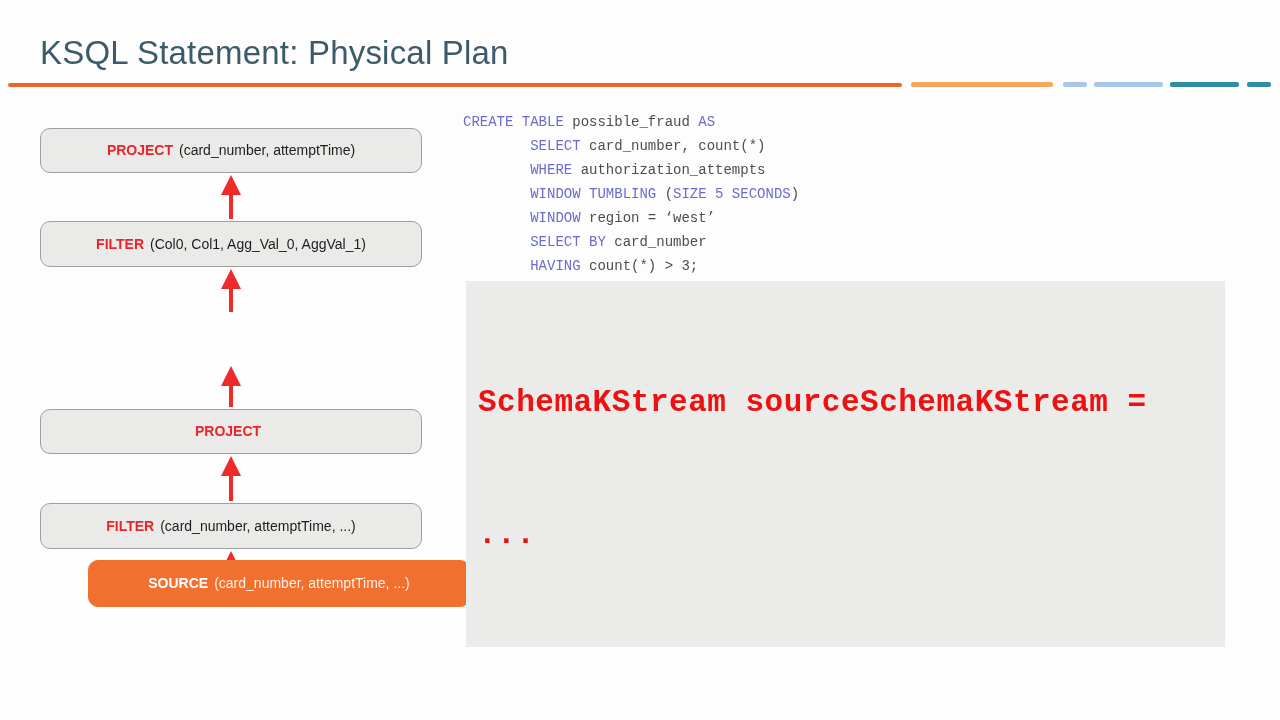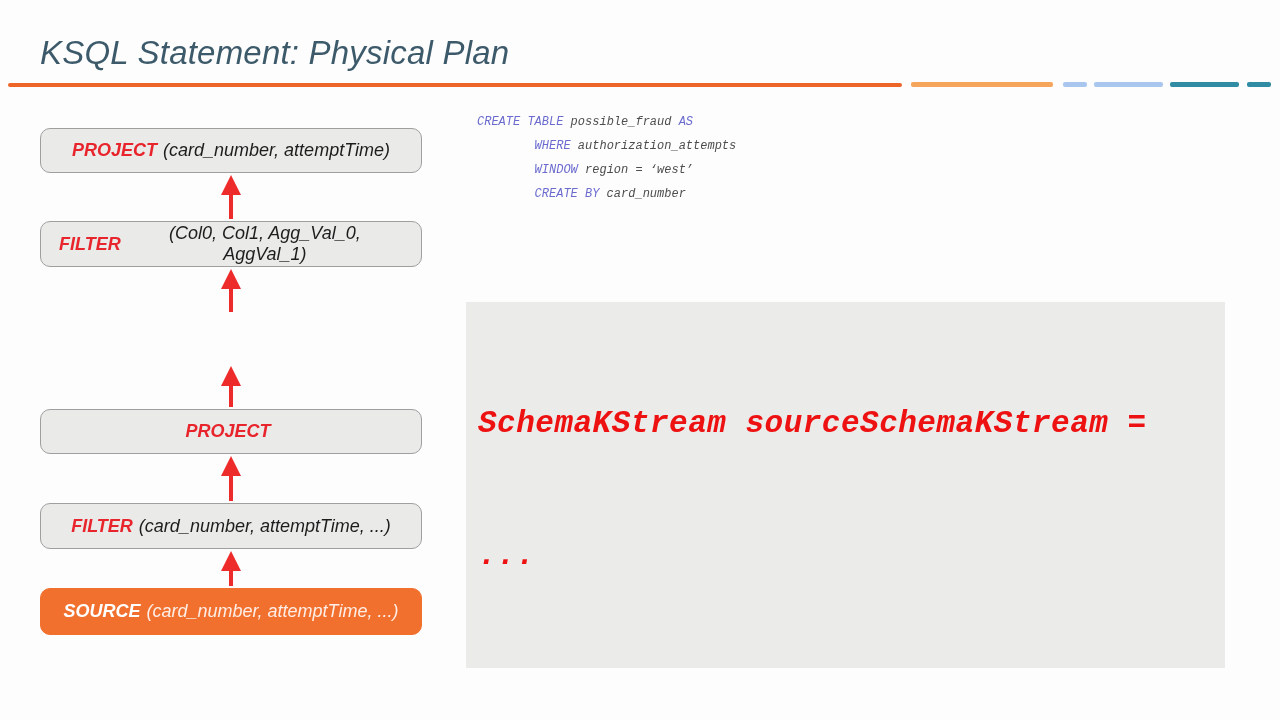--- a/index.html
+++ b/index.html
@@ -17,61 +17,61 @@
     --arrow-red:#ee2b2b;
     --sql-keyword:#6b6bcf;
     --sql-ident:#4d4d4d;
     --panel-bg:#ebebe9;
     --code-red:#ee1111;
   }
   *{margin:0;padding:0;box-sizing:border-box;}
   html,body{width:1280px;height:720px;}
   body{font-family:"Liberation Sans",sans-serif;background:var(--slide-bg);position:relative;overflow:hidden;}
 
-  .slide{position:absolute;inset:0;width:1280px;height:720px;font-style:italic;}
+  .slide{position:absolute;inset:0;width:1280px;height:720px;}
 
   
   .title{position:absolute;left:40px;top:34px;font-size:33px;font-weight:400;
          color:var(--title-text);letter-spacing:0.2px;white-space:nowrap;}
 
   
   .rule{position:absolute;top:83px;height:4px;border-radius:2px;}
   .rule-main{left:8px;width:894px;background:var(--rule-orange);}
   .rule.d1{left:911px;width:142px;height:5px;top:82px;background:var(--dash-light-orange);}
   .rule.d2{left:1063px;width:24px;height:5px;top:82px;background:var(--dash-light-blue);}
   .rule.d3{left:1094px;width:69px;height:5px;top:82px;background:var(--dash-light-blue);}
   .rule.d4{left:1170px;width:69px;height:5px;top:82px;background:var(--dash-teal);}
   .rule.d5{left:1247px;width:24px;height:5px;top:82px;background:var(--dash-teal);}
 
   
   .node{position:absolute;left:40px;width:382px;background:var(--node-bg);
         border:1.5px solid var(--node-border);border-radius:10px;
         display:flex;align-items:center;justify-content:center;
-        font-size:18px;color:var(--node-text);text-align:center;
+        font-size:14px;color:var(--node-text);text-align:center;
         line-height:21px;padding:12px 18px;}
   .node .kw{font-weight:700;color:var(--node-keyword-red);margin-right:6px;white-space:nowrap;}
   .node.source{background:var(--source-bg);border-color:var(--source-bg);}
   .node.source .kw{color:#ffffff;}
   .node.source .args{color:rgba(255,255,255,0.88);}
 
   
   .arrow{position:absolute;left:221px;width:20px;display:flex;flex-direction:column;align-items:center;}
   .arrow .head{width:0;height:0;border-left:10px solid transparent;border-right:10px solid transparent;
                border-bottom:20px solid var(--arrow-red);}
   .arrow .stem{width:4px;flex:1;background:var(--arrow-red);}
 
   
-  .sql{position:absolute;left:477px;top:110px;font-family:"Liberation Mono",monospace;
-       font-size:12px;line-height:24px;}
+  .sql{position:absolute;left:463px;top:110px;font-family:"Liberation Mono",monospace;
+       font-size:14px;line-height:24px;}
   .sql-line{white-space:pre;}
   .tk-kw{color:var(--sql-keyword);}
   .tk-id{color:var(--sql-ident);}
 
   
-  .panel{position:absolute;left:466px;top:302px;width:759px;height:366px;background:var(--panel-bg);}
+  .panel{position:absolute;left:466px;top:281px;width:759px;height:366px;background:var(--panel-bg);}
   .panel-code{position:absolute;left:12px;top:12px;font-family:"Liberation Mono",monospace;
               font-weight:700;font-size:31px;line-height:44px;color:var(--code-red);
               white-space:pre;letter-spacing:0.5px;}
 </style>
 </head>
 <body>
 
 <div class="slide">
 
   <div class="title">KSQL Statement: Physical Plan</div>
@@ -121,30 +121,33 @@
   <div class="node" style="top:503px;height:46px;">
     <span class="kw">FILTER</span>
     <span class="args">(card_number, attemptTime, ...)</span>
   </div>
 
   <div class="arrow" style="top:551px;height:35px;">
     <div class="head"></div>
     <div class="stem"></div>
   </div>
 
-  <div class="node source" style="top:588px;height:47px;">
+  <div class="node source" style="top:560px;height:47px;margin-left:48px;">
     <span class="kw">SOURCE</span>
     <span class="args">(card_number, attemptTime, ...)</span>
   </div>
 
   <div class="sql">
       <div class="sql-line"><span class="tk-kw">CREATE TABLE</span><span class="tk-id"> possible_fraud </span><span class="tk-kw">AS</span></div>
+      <div class="sql-line"><span class="tk-id">        </span><span class="tk-kw">SELECT</span><span class="tk-id"> card_number, count(*)</span></div>
       <div class="sql-line"><span class="tk-id">        </span><span class="tk-kw">WHERE</span><span class="tk-id"> authorization_attempts</span></div>
+      <div class="sql-line"><span class="tk-id">        </span><span class="tk-kw">WINDOW TUMBLING</span><span class="tk-id"> (</span><span class="tk-kw">SIZE 5 SECONDS</span><span class="tk-id">)</span></div>
       <div class="sql-line"><span class="tk-id">        </span><span class="tk-kw">WINDOW</span><span class="tk-id"> region = ‘west’</span></div>
-      <div class="sql-line"><span class="tk-id">        </span><span class="tk-kw">CREATE BY</span><span class="tk-id"> card_number</span></div>
+      <div class="sql-line"><span class="tk-id">        </span><span class="tk-kw">SELECT BY</span><span class="tk-id"> card_number</span></div>
+      <div class="sql-line"><span class="tk-id">        </span><span class="tk-kw">HAVING</span><span class="tk-id"> count(*) &gt; 3;</span></div>
     </div>
 
   <div class="panel">
     <div class="panel-code">
       <div>SchemaKStream sourceSchemaKStream =</div>
       <div>...</div>
     </div>
   </div>
 
 </div>

